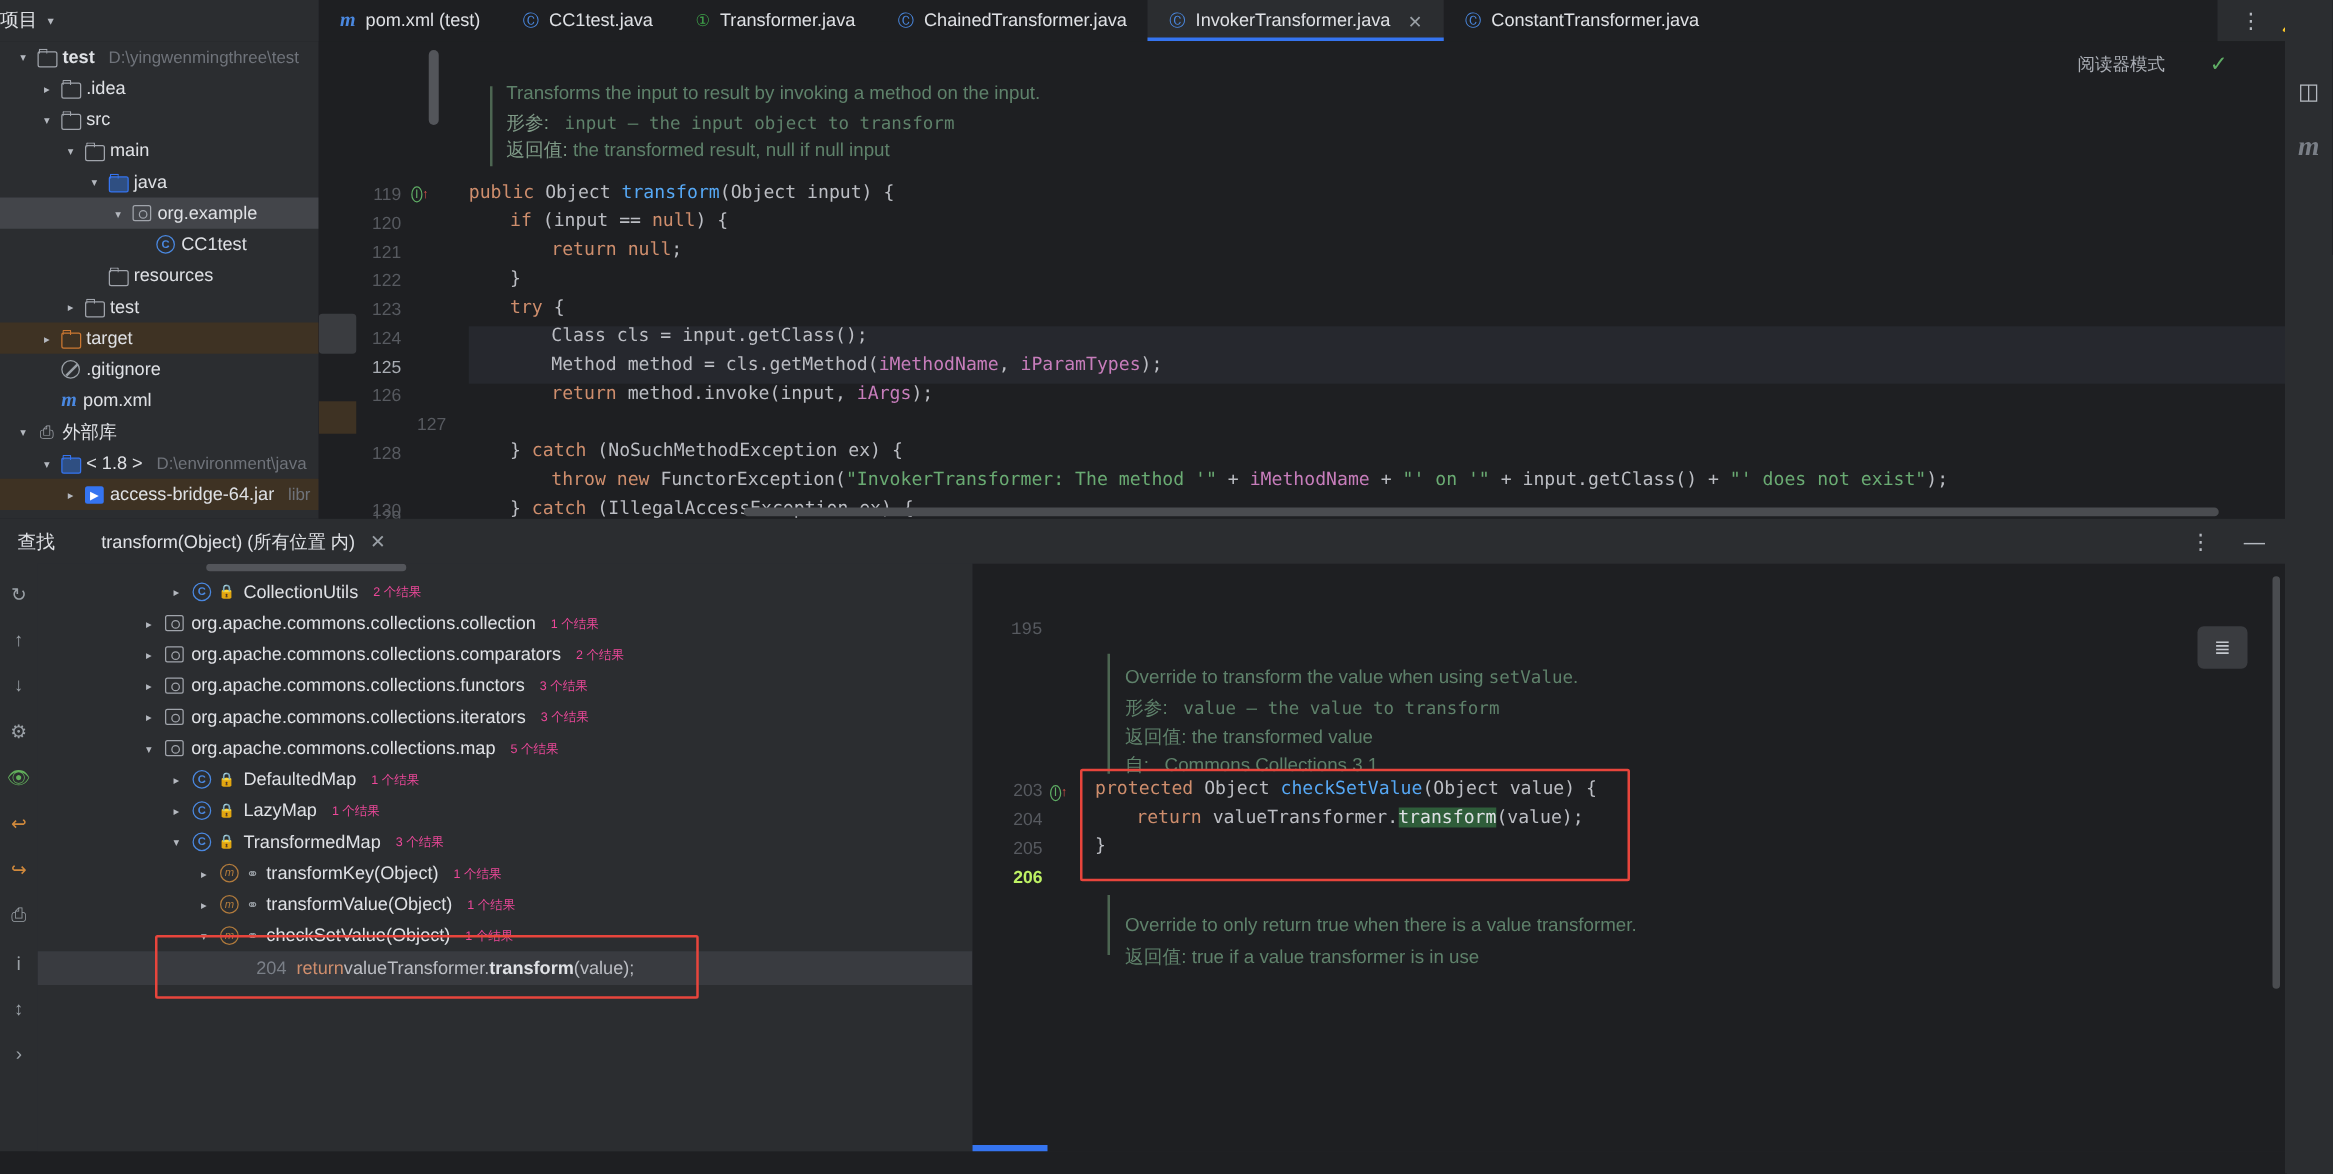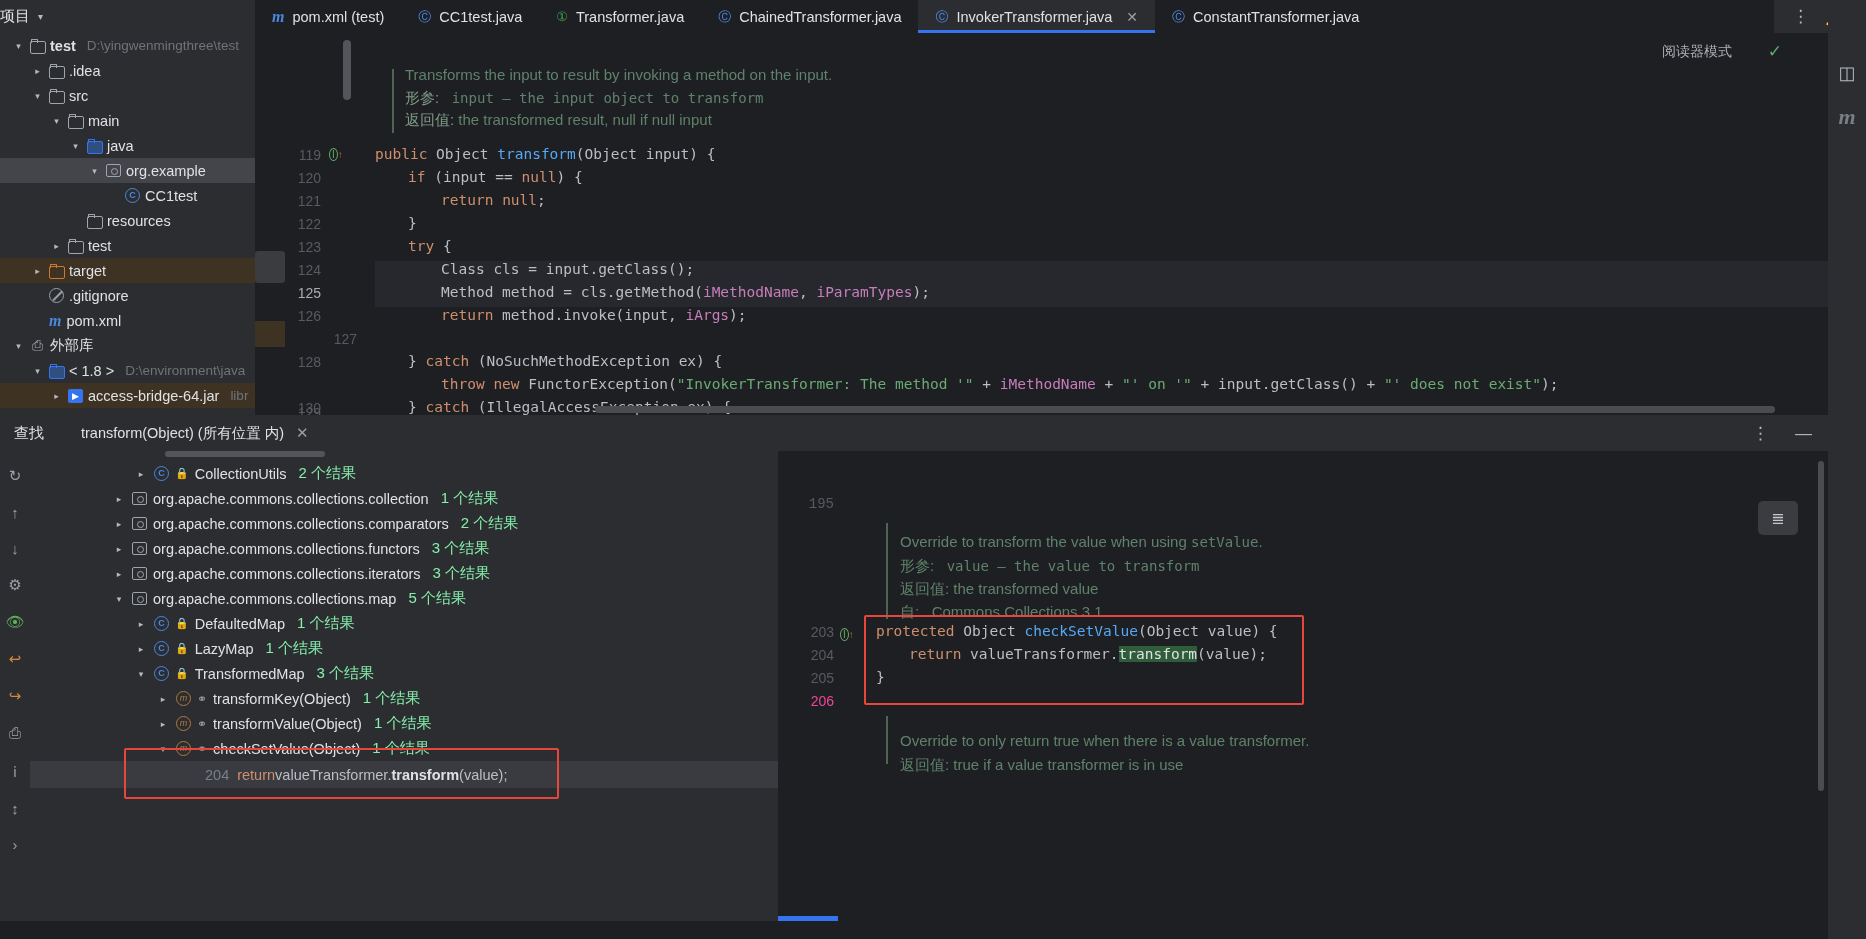--- a/index.html
+++ b/index.html
@@ -191,21 +191,21 @@
     background: #2b2d30; overflow: hidden;
   }
   .res-scrollbar {
     position: absolute; left: 135px; top: 0px; width: 160px; height: 6px;
     background: #53555a; border-radius: 3px;
   }
   .rrow {
     height: 25px; display: flex; align-items: center; gap: 6px;
     font-size: 14.5px; color: #dfe1e5; white-space: nowrap;
   }
-  .rcount { color: #86efac; font-size: 15px; margin-left: 6px; }
+  .rcount { color: #ec4899; font-size: 10px; margin-left: 6px; }
   .rarrow { width: 14px; text-align: center; font-size: 9px; color: #b4b8bf; flex: 0 0 14px; }
   .lock { color: #5fb85f; font-size: 11px; }
   .mic {
     width: 15px; height: 15px; flex: 0 0 15px; border: 1.5px solid #b07a3c;
     border-radius: 50%; color: #b07a3c; font-size: 9px; line-height: 12px;
     text-align: center; font-style: italic;
   }
   .mkey { color: #9aa0a6; font-size: 12px; }
   .redbox {
     position: absolute; border: 2px solid #e8453c; border-radius: 2px;
@@ -215,21 +215,21 @@
     font-family: "Liberation Sans", sans-serif; background: #393b40;
   }
   .res-hit .hn { color: #7a7f87; margin-right: 8px; }
 
   
   .preview {
     position: absolute; top: 36px; left: 778px; width: 1050px; height: 470px;
     background: #1e1f22; overflow: hidden;
   }
   .pvnum { position: absolute; width: 56px; text-align: right; color: #575a60; font-size: 14px; }
-  .pvnum.cur { color: #ec4899; }
+  .pvnum.cur { color: #bef264; font-weight: bold; }
   .pvtext { position: absolute; left: 98px; font-family: "DejaVu Sans Mono", monospace; font-size: 14.5px; white-space: pre; }
   .pvdoc { color: #5f826b; font-family: "Liberation Sans", sans-serif; font-size: 15px; margin-top: 13px; }
   .pvdocbar { position: absolute; left: 108px; width: 2px; background: #4d6652; }
   .pvmark { background: #2f5d3a; }
   .pv-filter-btn {
     position: absolute; right: 30px; top: 50px; width: 40px; height: 34px;
     background: #3a3c40; border-radius: 5px; color: #c4c8ce; font-size: 16px;
     display: flex; align-items: center; justify-content: center;
   }
   .pv-hscroll {

